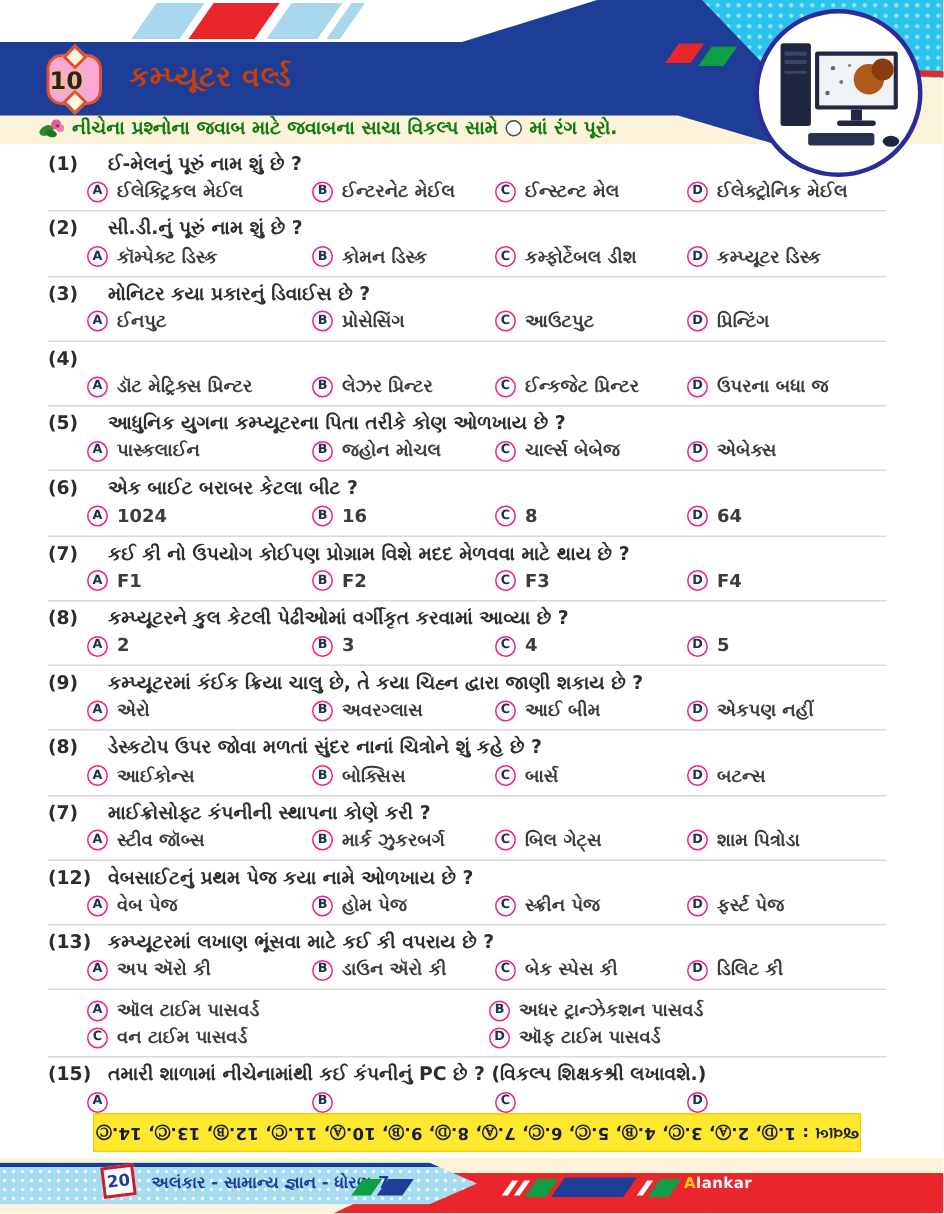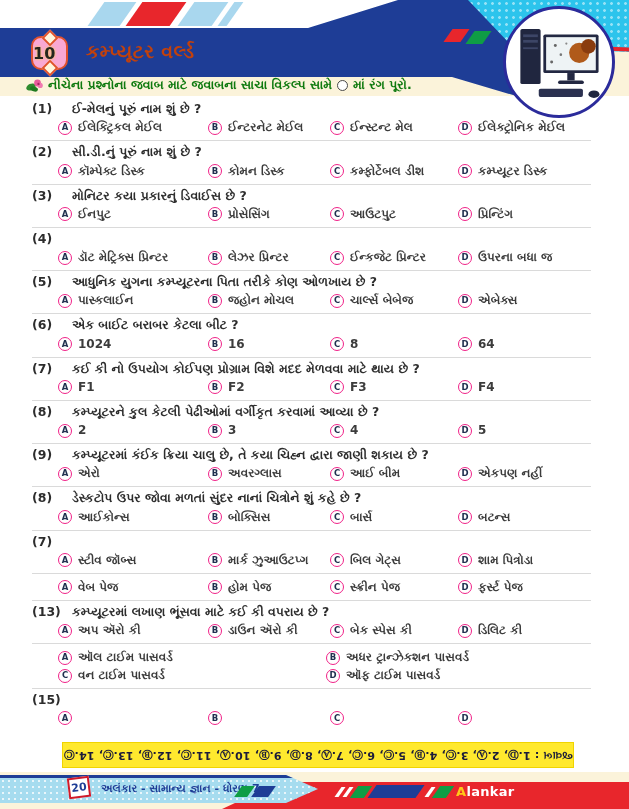--- a/index.html
+++ b/index.html
@@ -109,21 +109,21 @@
   .f-par { position:absolute; transform:skewX(-35deg); z-index:3; }
   .fp-g1 { left:238px; top:17px; width:13px; height:11px; background:#0f9d45; }
   .fp-b1 { left:255px; top:17px; width:17px; height:11px; background:#1e3d96; }
   .fp-w1 { left:338px; top:18px; width:4px;  height:10px; background:#ffffff; }
   .fp-w2 { left:346px; top:18px; width:4px;  height:10px; background:#ffffff; }
   .fp-g2 { left:354px; top:17px; width:14px; height:12px; background:#0f9d45; }
   .fp-b2 { left:372px; top:16px; width:48px; height:13px; background:#1e3d96; }
   .fp-w3 { left:428px; top:18px; width:4px;  height:10px; background:#ffffff; }
   .fp-g3 { left:436px; top:17px; width:14px; height:12px; background:#0f9d45; }
   .brand { position:absolute; left:456px; top:15px; z-index:3;
-    color:#ffffff; font-size:13px; font-weight:bold; letter-spacing:.3px; }
+    color:#ffffff; font-size:10px; font-weight:bold; letter-spacing:.3px; }
   .brand::first-letter { color:#ffc718; }
 </style>
 </head>
 <body>
 
 <div class="top-strip">
   <div class="par p1"></div>
   <div class="par p2"></div>
   <div class="par p3"></div>
   <div class="par p4"></div>
@@ -411,41 +411,46 @@
           </div>
           <div class="opt">
             <span class="bubble">D</span>
             <span>બટન્સ</span>
           </div>
         </div>
   </div>
       <div class="q">
     <div class="q-line">
       <span class="q-num">(7)</span>
+      <span class="q-text">માઈક્રોસોફ્ટ કંપનીની સ્થાપના કોણે કરી ?</span>
     </div>
     <div class="opts">
           <div class="opt">
             <span class="bubble">A</span>
             <span>સ્ટીવ જૉબ્સ</span>
           </div>
           <div class="opt">
             <span class="bubble">B</span>
-            <span>માર્ક ઝુઆઉટપ્ગ</span>
+            <span>માર્ક ઝુકરબર્ગ</span>
           </div>
           <div class="opt">
             <span class="bubble">C</span>
             <span>બિલ ગેટ્સ</span>
           </div>
           <div class="opt">
             <span class="bubble">D</span>
             <span>શામ પિત્રોડા</span>
           </div>
         </div>
   </div>
       <div class="q">
+    <div class="q-line">
+      <span class="q-num">(12)</span>
+      <span class="q-text">વેબસાઈટનું પ્રથમ પેજ કયા નામે ઓળખાય છે ?</span>
+    </div>
     <div class="opts">
           <div class="opt">
             <span class="bubble">A</span>
             <span>વેબ પેજ</span>
           </div>
           <div class="opt">
             <span class="bubble">B</span>
             <span>હોમ પેજ</span>
           </div>
           <div class="opt">
@@ -498,20 +503,21 @@
           </div>
           <div class="opt">
             <span class="bubble">D</span>
             <span>ઑફ ટાઈમ પાસવર્ડ</span>
           </div>
         </div>
   </div>
       <div class="q">
     <div class="q-line">
       <span class="q-num">(15)</span>
+      <span class="q-text">તમારી શાળામાં નીચેનામાંથી કઈ કંપનીનું PC છે ? (વિકલ્પ શિક્ષકશ્રી લખાવશે.)</span>
     </div>
     <div class="opts">
           <div class="opt">
             <span class="bubble">A</span>
           </div>
           <div class="opt">
             <span class="bubble">B</span>
           </div>
           <div class="opt">
             <span class="bubble">C</span>

